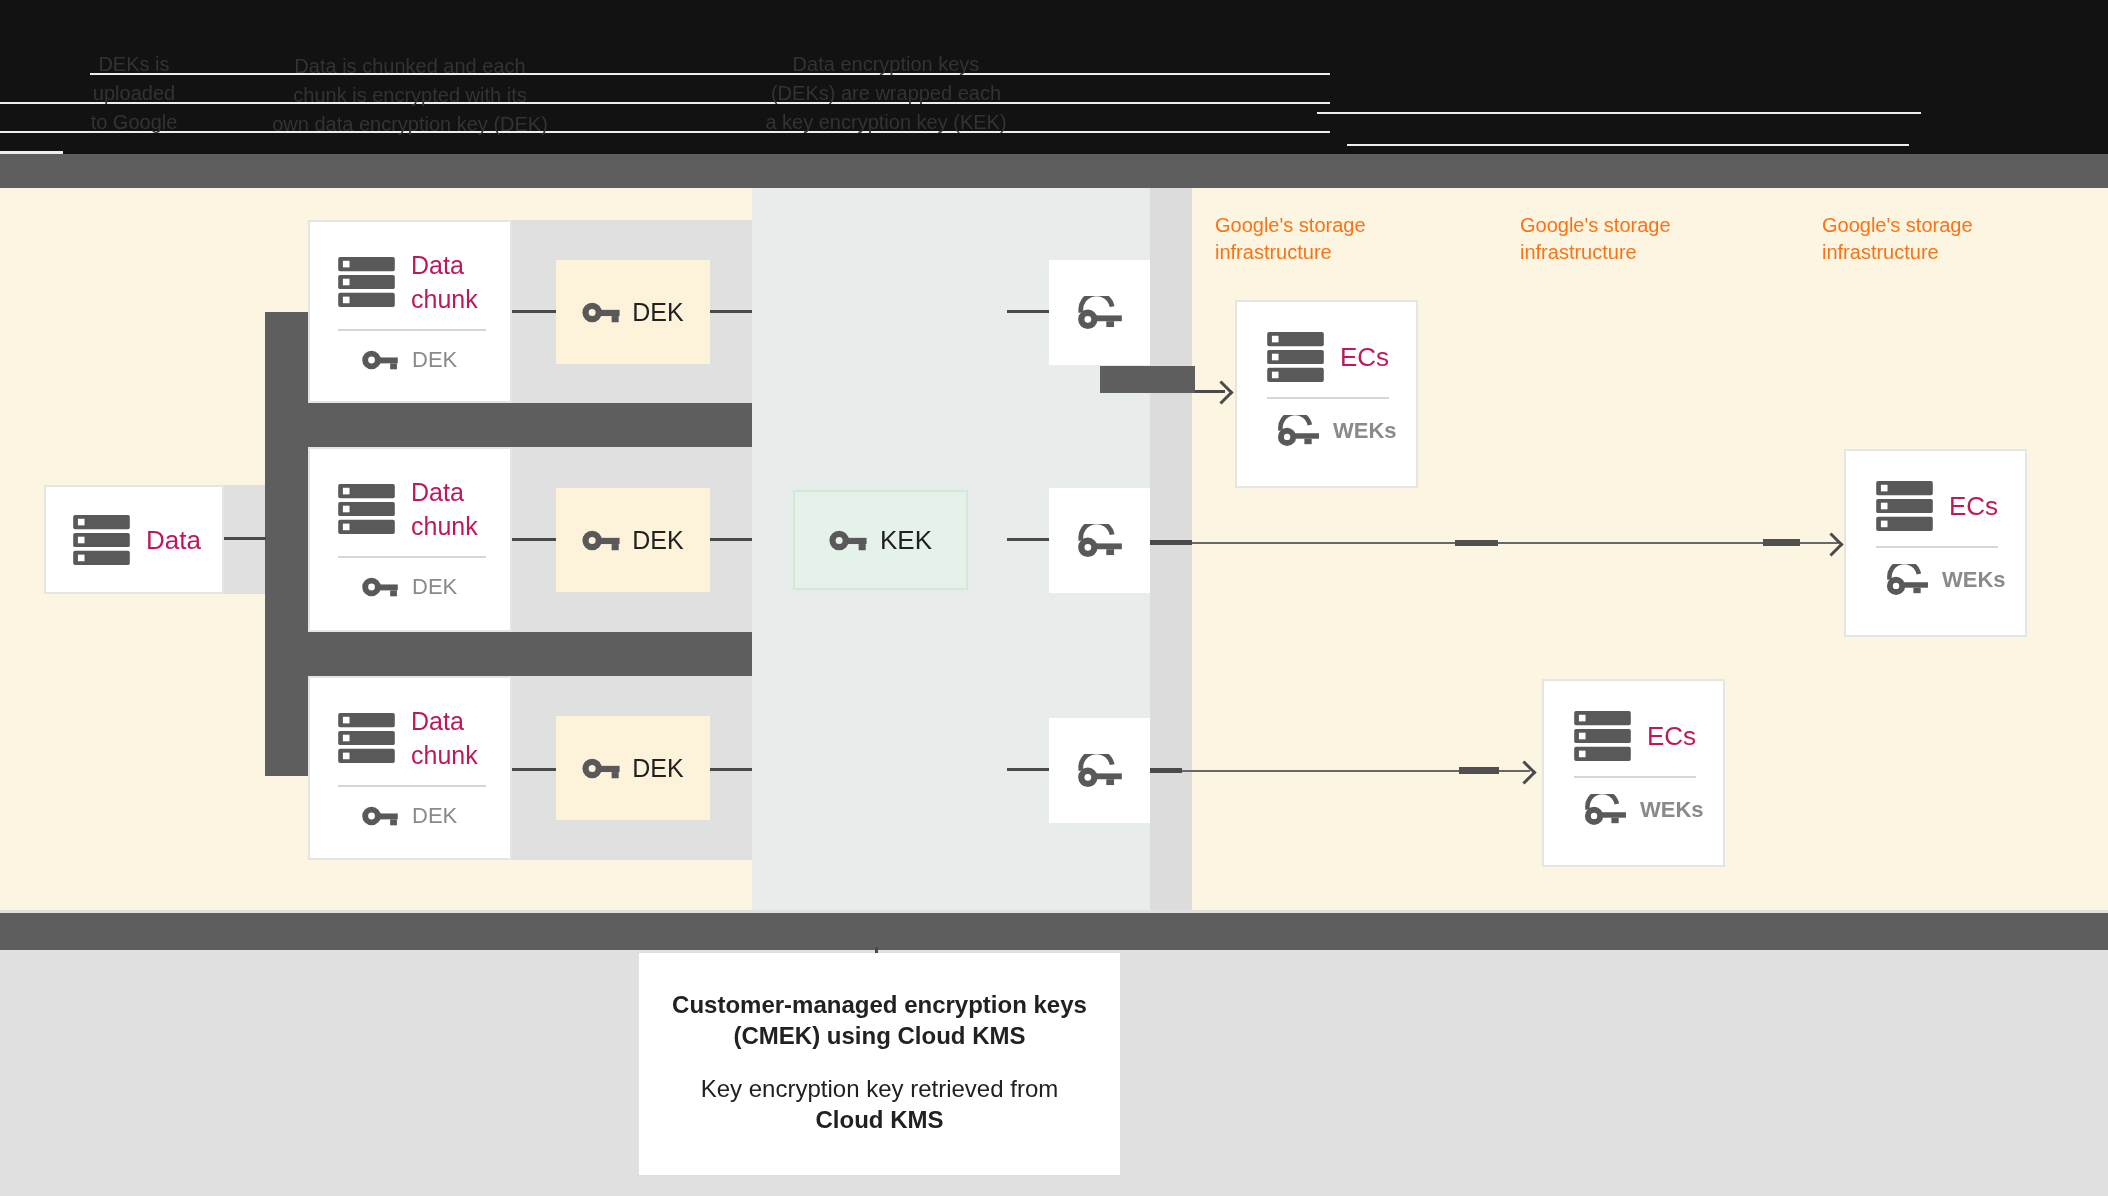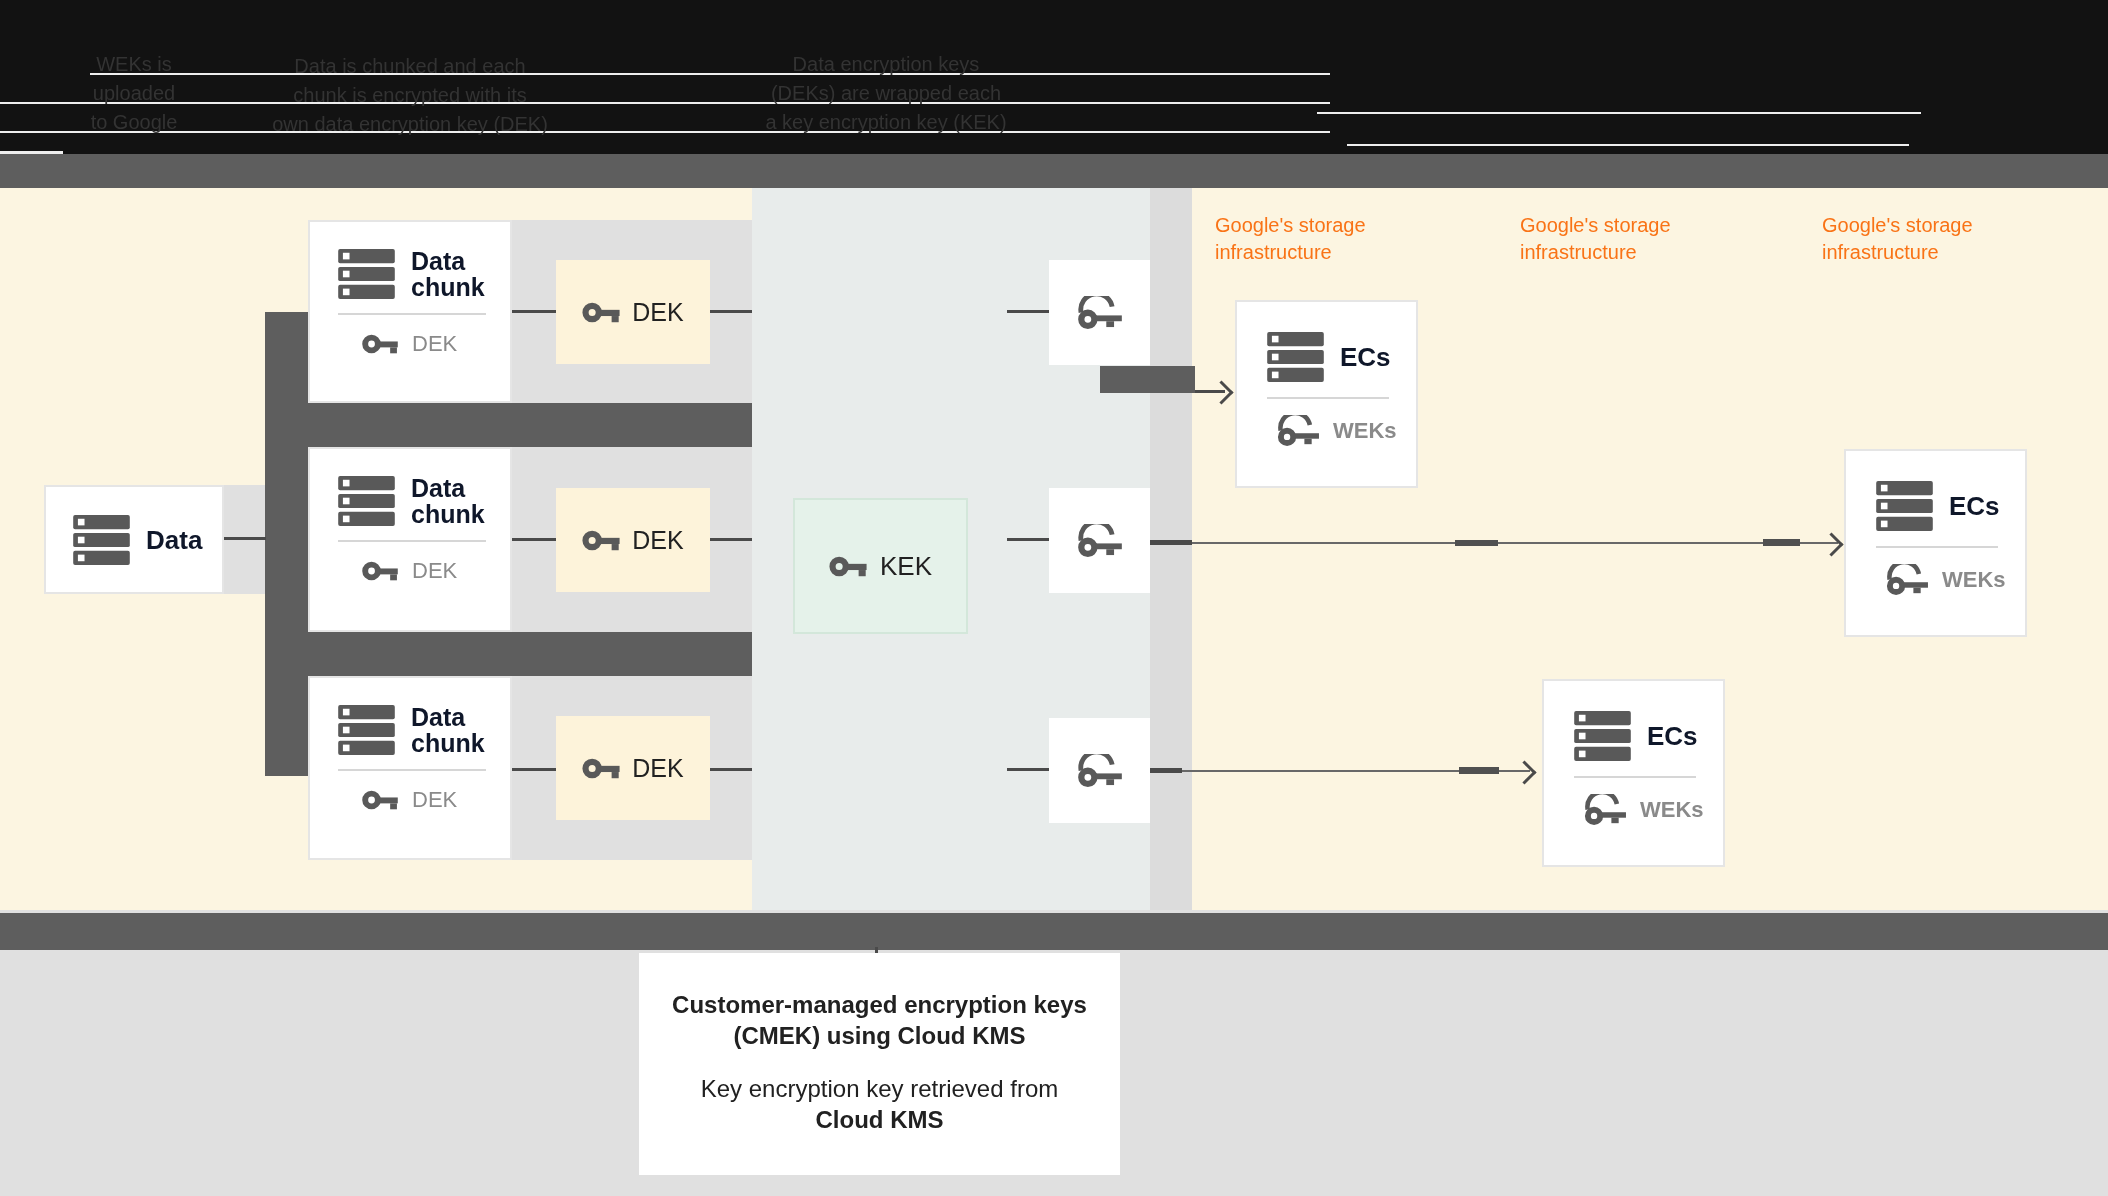--- a/index.html
+++ b/index.html
@@ -66,29 +66,29 @@
   .kek-tick{left:875px;top:947px;width:3px;height:6px;background:#4a4a4a;z-index:4;}
 
   
   .box{background:#fff;z-index:6;box-sizing:border-box;}
   .bordered{border:2px solid #e5e5e5;}
   .data-box{left:44px;top:485px;width:180px;height:109px;display:flex;align-items:center;
             padding-left:27px;gap:16px;}
   .chunk{width:204px;left:308px;padding:26px 0 0 28px;}
   .ck1{top:220px;height:183px;} .ck2{top:447px;height:185px;} .ck3{top:676px;height:184px;}
   .ttl-row{display:flex;gap:16px;align-items:center;}
-  .box-title{font-size:25px;line-height:26px;color:#0f172a;font-weight:bold;}
+  .box-title{font-size:25px;line-height:34px;color:#be185d;}
   .divider{margin-top:13px;width:148px;height:2px;background:#d6d6d6;}
   .key-row{margin-top:16px;margin-left:24px;display:flex;gap:14px;align-items:center;}
   .gray-label{font-size:22px;color:#8a8a8a;}
   .dek{left:556px;width:154px;height:104px;background:#fdf3da;display:flex;align-items:center;
        justify-content:center;gap:12px;z-index:6;position:absolute;}
   .dk1{top:260px;} .dk2{top:488px;} .dk3{top:716px;}
-  .kek{left:793px;top:490px;width:175px;height:136px;background:#e5f2ea;border:2px solid #d3e7da;
-       display:flex;align-items:center;justify-content:center;gap:13px;z-index:6;box-sizing:border-box;margin-top:8px;}
+  .kek{left:793px;top:490px;width:175px;height:100px;background:#e5f2ea;border:2px solid #d3e7da;
+       display:flex;align-items:center;justify-content:center;gap:13px;z-index:6;box-sizing:border-box;}
   .keylbl{font-size:25px;color:#212121;}
   .keybox{left:1049px;width:101px;height:105px;background:#fff;display:flex;align-items:center;
           justify-content:center;z-index:6;position:absolute;}
   .kb1{top:260px;} .kb2{top:488px;} .kb3{top:718px;}
   .ec{width:183px;height:188px;padding:30px 0 0 30px;}
   .ec1{left:1235px;top:300px;} .ec2{left:1844px;top:449px;} .ec3{left:1542px;top:679px;}
   .ec .divider{width:122px;margin-top:15px;}
   .ec .key-row{margin-left:10px;font-weight:bold;}
   .storage-label{z-index:5;color:#f97316;font-size:20px;line-height:27px;}
   .sl1{left:1215px;top:212px;} .sl2{left:1520px;top:212px;} .sl3{left:1822px;top:212px;}
@@ -152,21 +152,21 @@
   <div class="abs data-band"></div>
 
   <div class="abs hairline hl1"></div>
   <div class="abs hairline hl2"></div>
   <div class="abs hairline hl3"></div>
   <div class="abs hairline hl4"></div>
   <div class="abs hairline hl5"></div>
   <div class="abs hairline hl6"></div>
 
   <div class="abs hcol hc1">
-    <span>WEKs is</span>
+    <span>DEKs is</span>
     <span>uploaded</span>
     <span>to Google</span>
   </div>
   <div class="abs hcol hc2">
     <span>Data is chunked and each</span>
     <span>chunk is encrypted with its</span>
     <span>own data encryption key (DEK)</span>
   </div>
   <div class="abs hcol hc3">
     <span>Data encryption keys</span>

